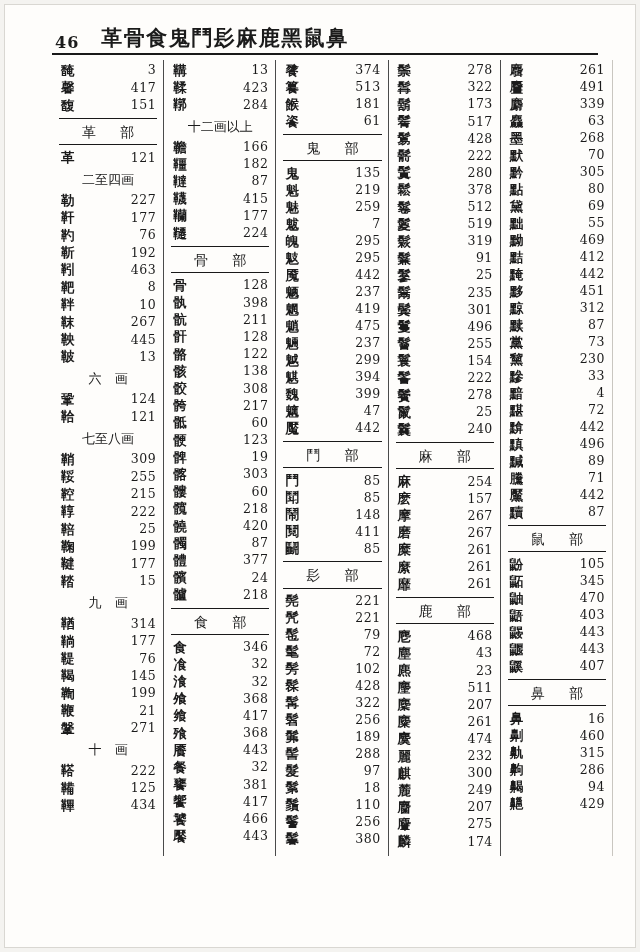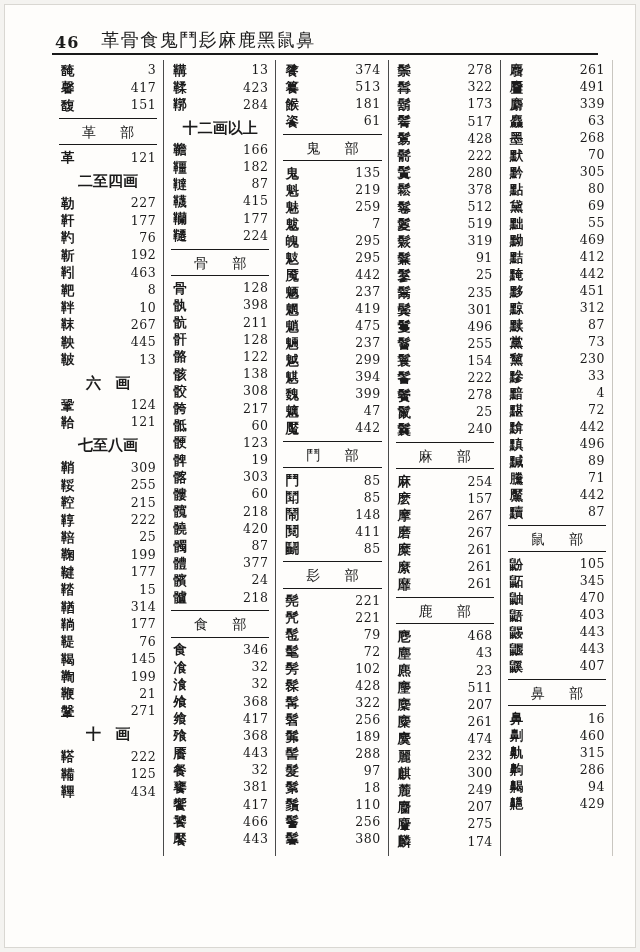--- a/index.html
+++ b/index.html
@@ -17,21 +17,21 @@
   }
   .hdr {
     position:absolute; left:55px; top:26px; right:30px; height:26px;
     display:flex; align-items:flex-end;
   }
   .hdr .pageno {
     font-size:16px; font-weight:700; letter-spacing:1px;
     font-family:"DejaVu Serif", serif; margin-right:22px;
   }
   .hdr .radicals {
-    font-size:18px; font-weight:400; letter-spacing:1.5px;text-align:right;
+    font-size:21px; font-weight:700; letter-spacing:1.5px;text-align:right;
   }
   .hdr-rule {
     position:absolute; left:52px; top:53px; width:546px; height:2px;
     background:#191919;
   }
   .cols {
     position:absolute; left:52px; top:60px; width:560px; height:796px;
     display:flex; overflow:hidden;
     border-right:1px solid #c9c6c0;
   }
@@ -52,21 +52,21 @@
   .pg {
     font-size:12.5px; font-family:"DejaVu Serif", serif;
     letter-spacing:0.5px; line-height:1;
   }
   .sect {
     border-top:1.5px solid #191919; border-bottom:1.5px solid #191919;
     text-align:center; font-weight:400; font-size:14px;
     padding:4px 0 3px; margin:4px 1px; word-spacing:20px; line-height:1.3;
   }
   .sub {
-    text-align:center; font-weight:700; font-size:15px;
+    text-align:center; font-weight:400; font-size:13px;
     padding:4px 0 3px; word-spacing:9px; line-height:1.4;
   }
 </style>
 </head>
 <body>
 
 <div class="page"></div>
 
 <div class="hdr">
   <span class="pageno">46</span>
@@ -169,20 +169,21 @@
         <span class="pg">199</span>
       </div>
       <div class="row">
         <span class="ch">鞬</span>
         <span class="pg">177</span>
       </div>
       <div class="row">
         <span class="ch">鞜</span>
         <span class="pg">15</span>
       </div>
+      <div class="sub">九 画</div>
       <div class="row">
         <span class="ch">鞧</span>
         <span class="pg">314</span>
       </div>
       <div class="row">
         <span class="ch">鞝</span>
         <span class="pg">177</span>
       </div>
       <div class="row">
         <span class="ch">鞮</span>

